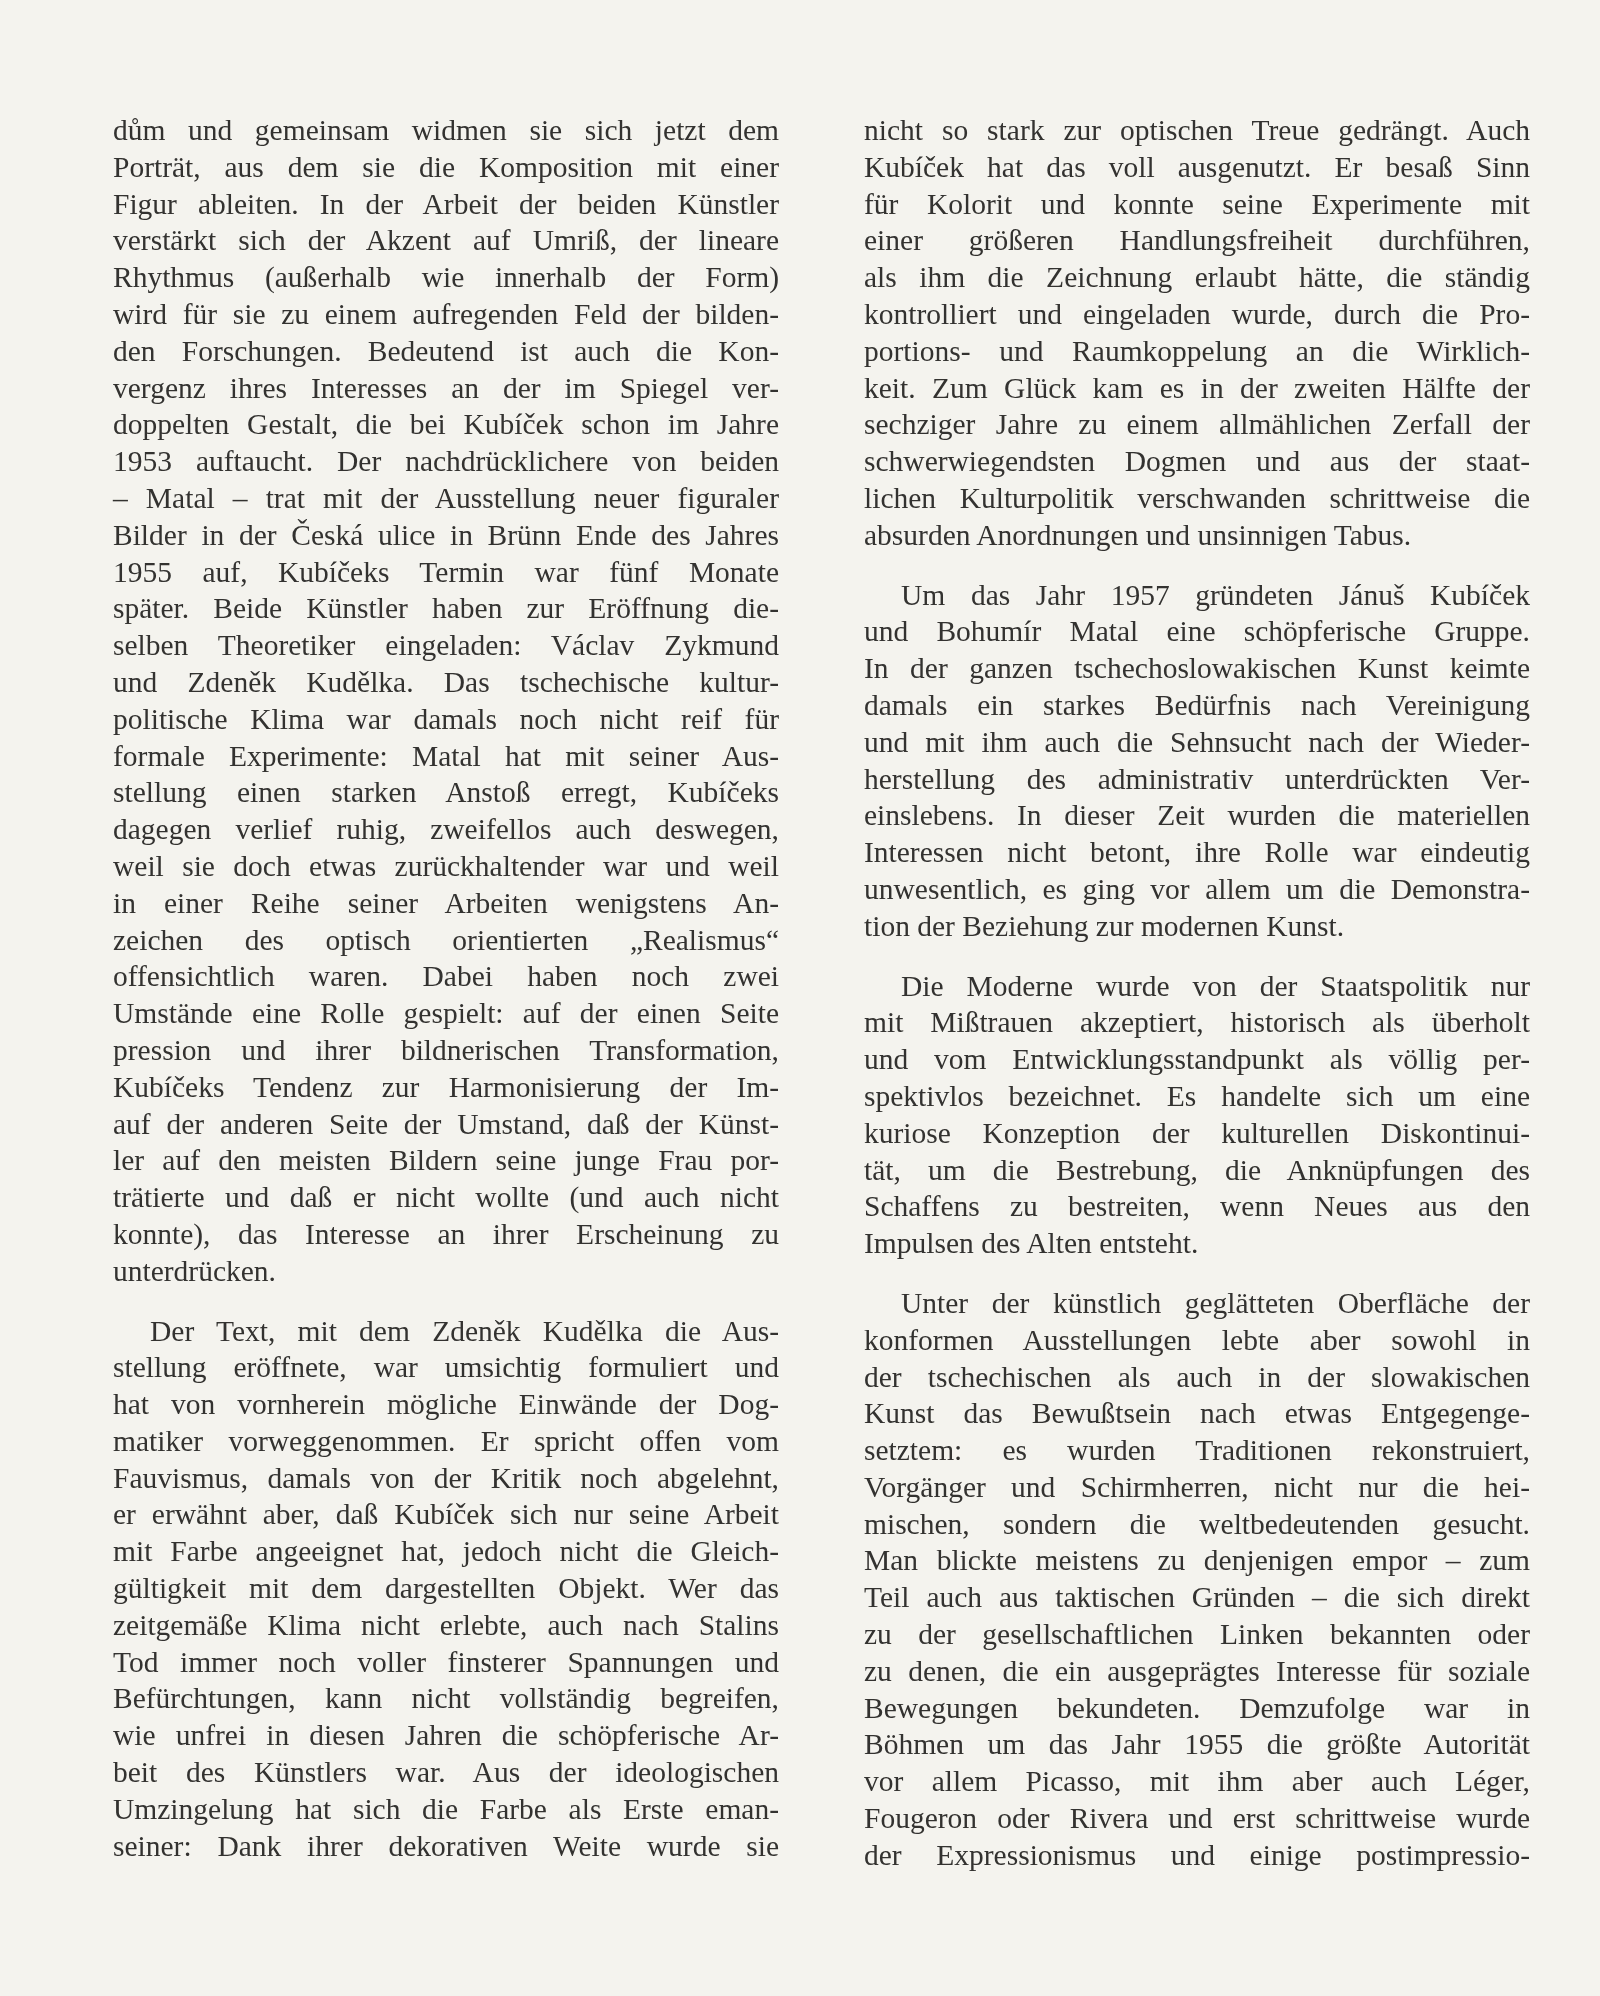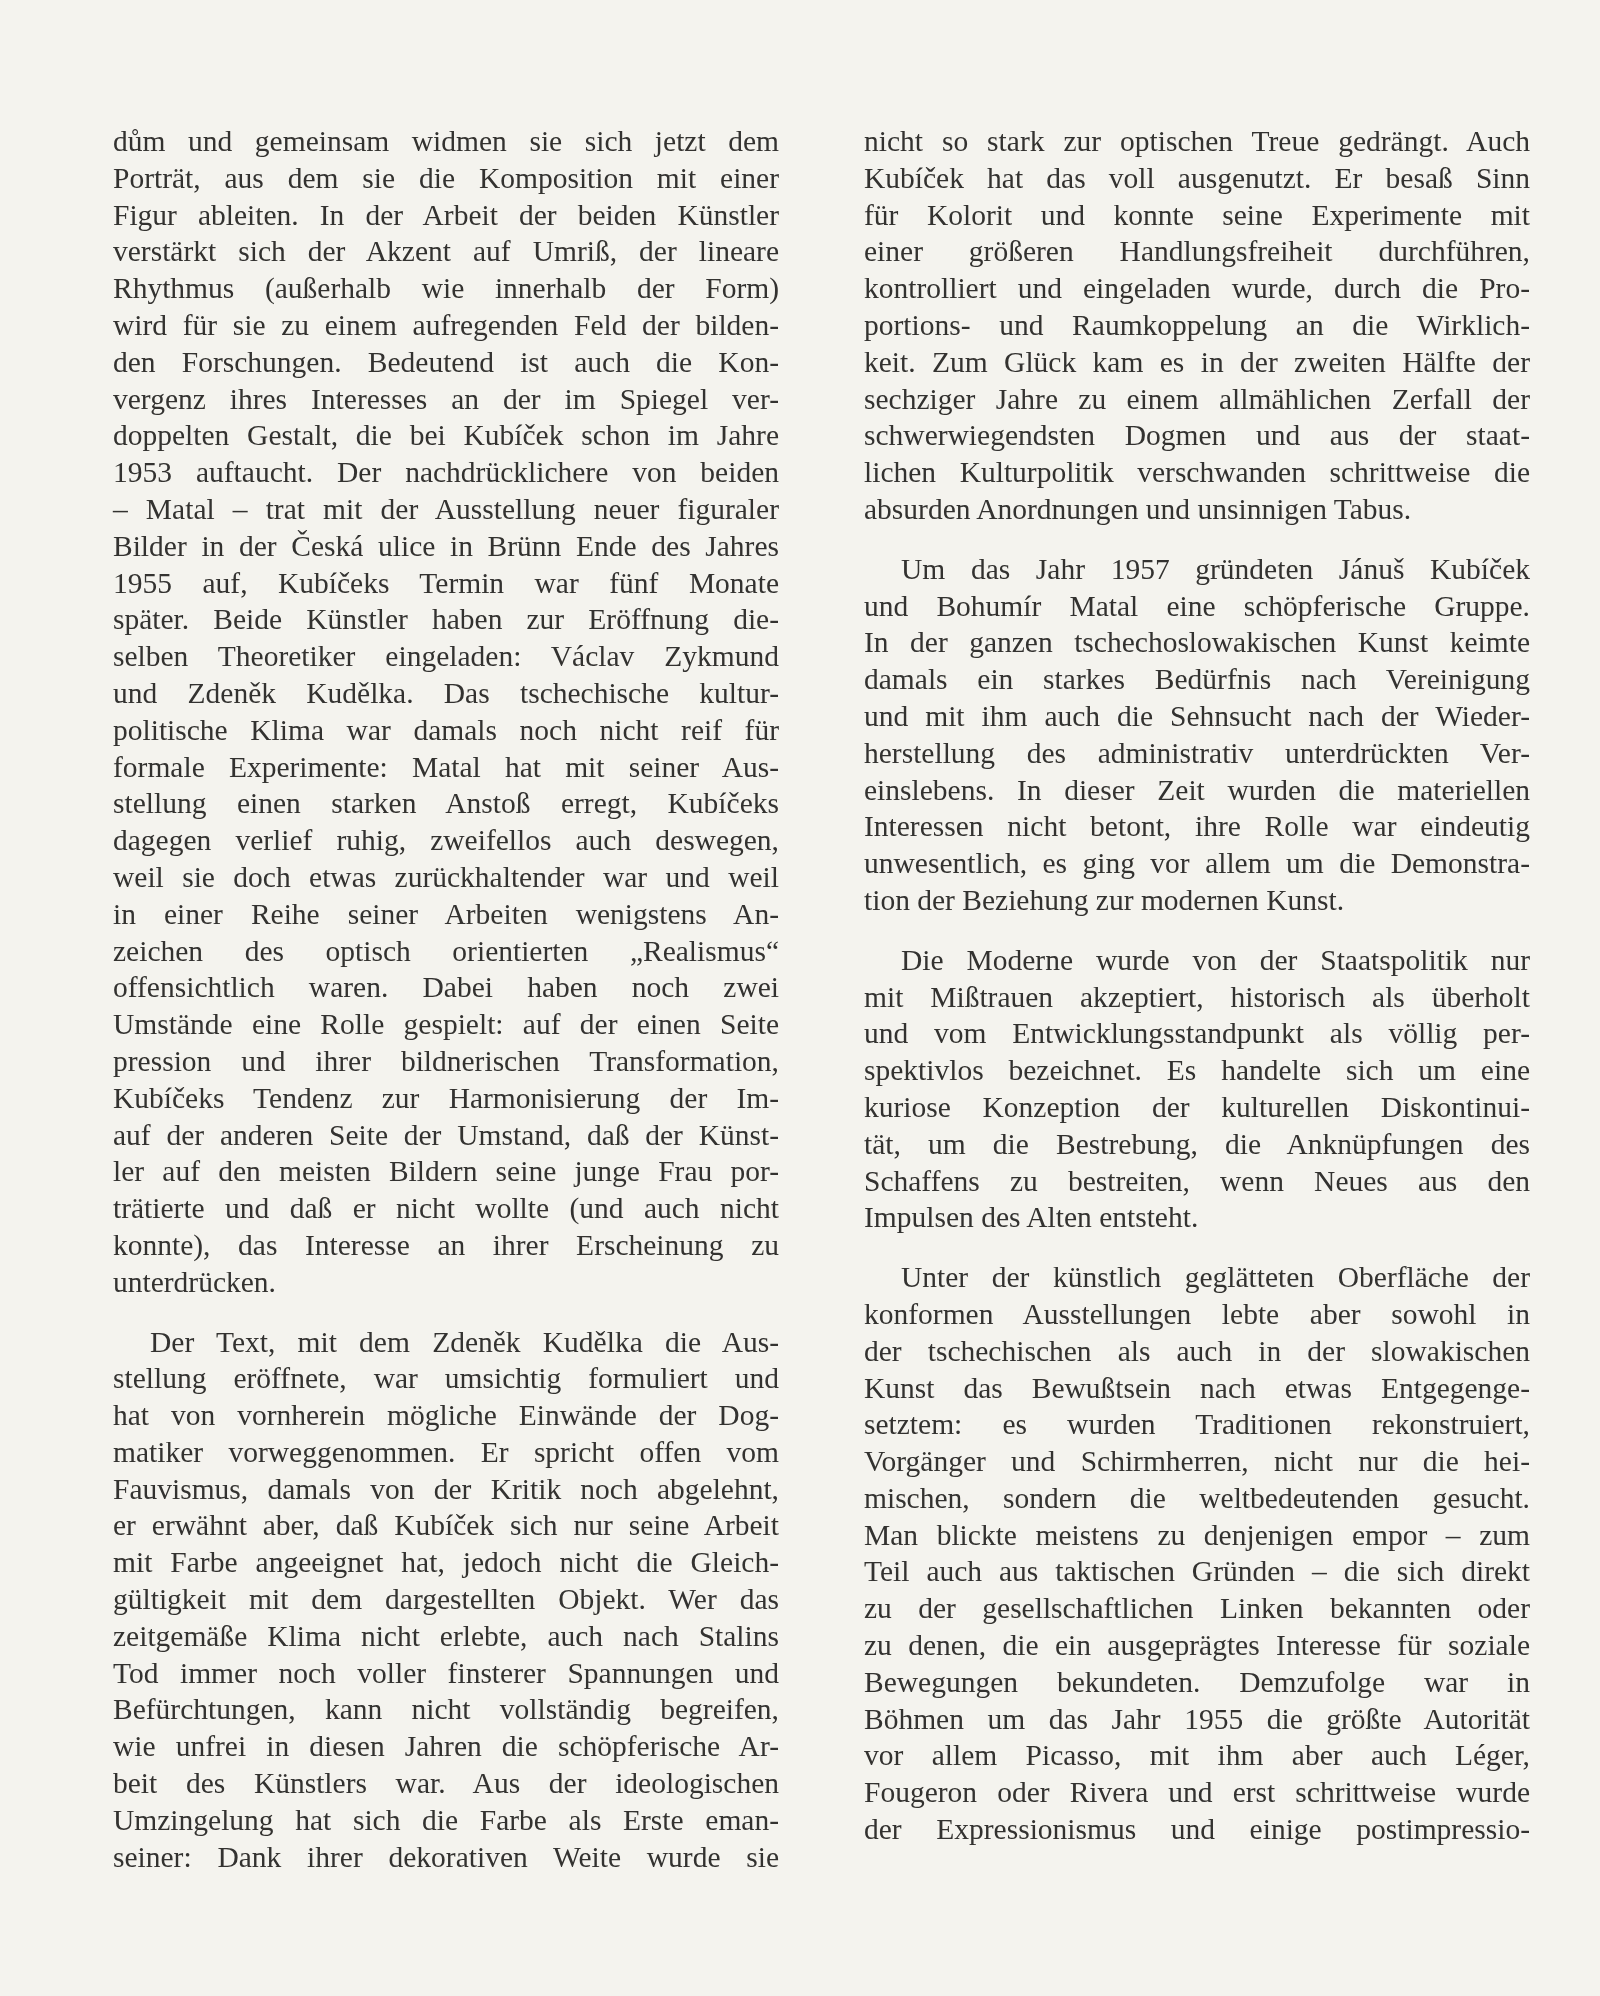--- a/index.html
+++ b/index.html
@@ -5,21 +5,21 @@
   html, body { margin: 0; padding: 0; }
   body {
     width: 1600px; height: 1996px;
     background: #f4f3ee;
     position: relative;
     overflow: hidden;
     font-family: "Liberation Serif", "DejaVu Serif", serif;
     color: #333230;
   }
   .page {
-    position: absolute; left: 0; top: 0; width: 1600px; height: 1788px; margin-top: 11px;
+    position: absolute; left: 0; top: 0; width: 1600px; height: 1788px;
   }
   .column {
     position: absolute;
     top: 112px;
     width: 666px;
     font-size: 29.5px;
     line-height: 36.8px;
   }
   #col-left { left: 113px; }
   #col-right { left: 864px; }
@@ -91,20 +91,21 @@
         <span class="line">Umzingelung hat sich die Farbe als Erste eman-</span>
         <span class="line">seiner: Dank ihrer dekorativen Weite wurde sie</span>
       </p>
     </div>
   <div class="column" id="col-right">
       <p class="para">
         <span class="line">nicht so stark zur optischen Treue gedrängt. Auch</span>
         <span class="line">Kubíček hat das voll ausgenutzt. Er besaß Sinn</span>
         <span class="line">für Kolorit und konnte seine Experimente mit</span>
         <span class="line">einer größeren Handlungsfreiheit durchführen,</span>
+        <span class="line">als ihm die Zeichnung erlaubt hätte, die ständig</span>
         <span class="line">kontrolliert und eingeladen wurde, durch die Pro-</span>
         <span class="line">portions- und Raumkoppelung an die Wirklich-</span>
         <span class="line">keit. Zum Glück kam es in der zweiten Hälfte der</span>
         <span class="line">sechziger Jahre zu einem allmählichen Zerfall der</span>
         <span class="line">schwerwiegendsten Dogmen und aus der staat-</span>
         <span class="line">lichen Kulturpolitik verschwanden schrittweise die</span>
         <span class="line last">absurden Anordnungen und unsinnigen Tabus.</span>
       </p>
       <p class="para indent">
         <span class="line">Um das Jahr 1957 gründeten Jánuš Kubíček</span>

